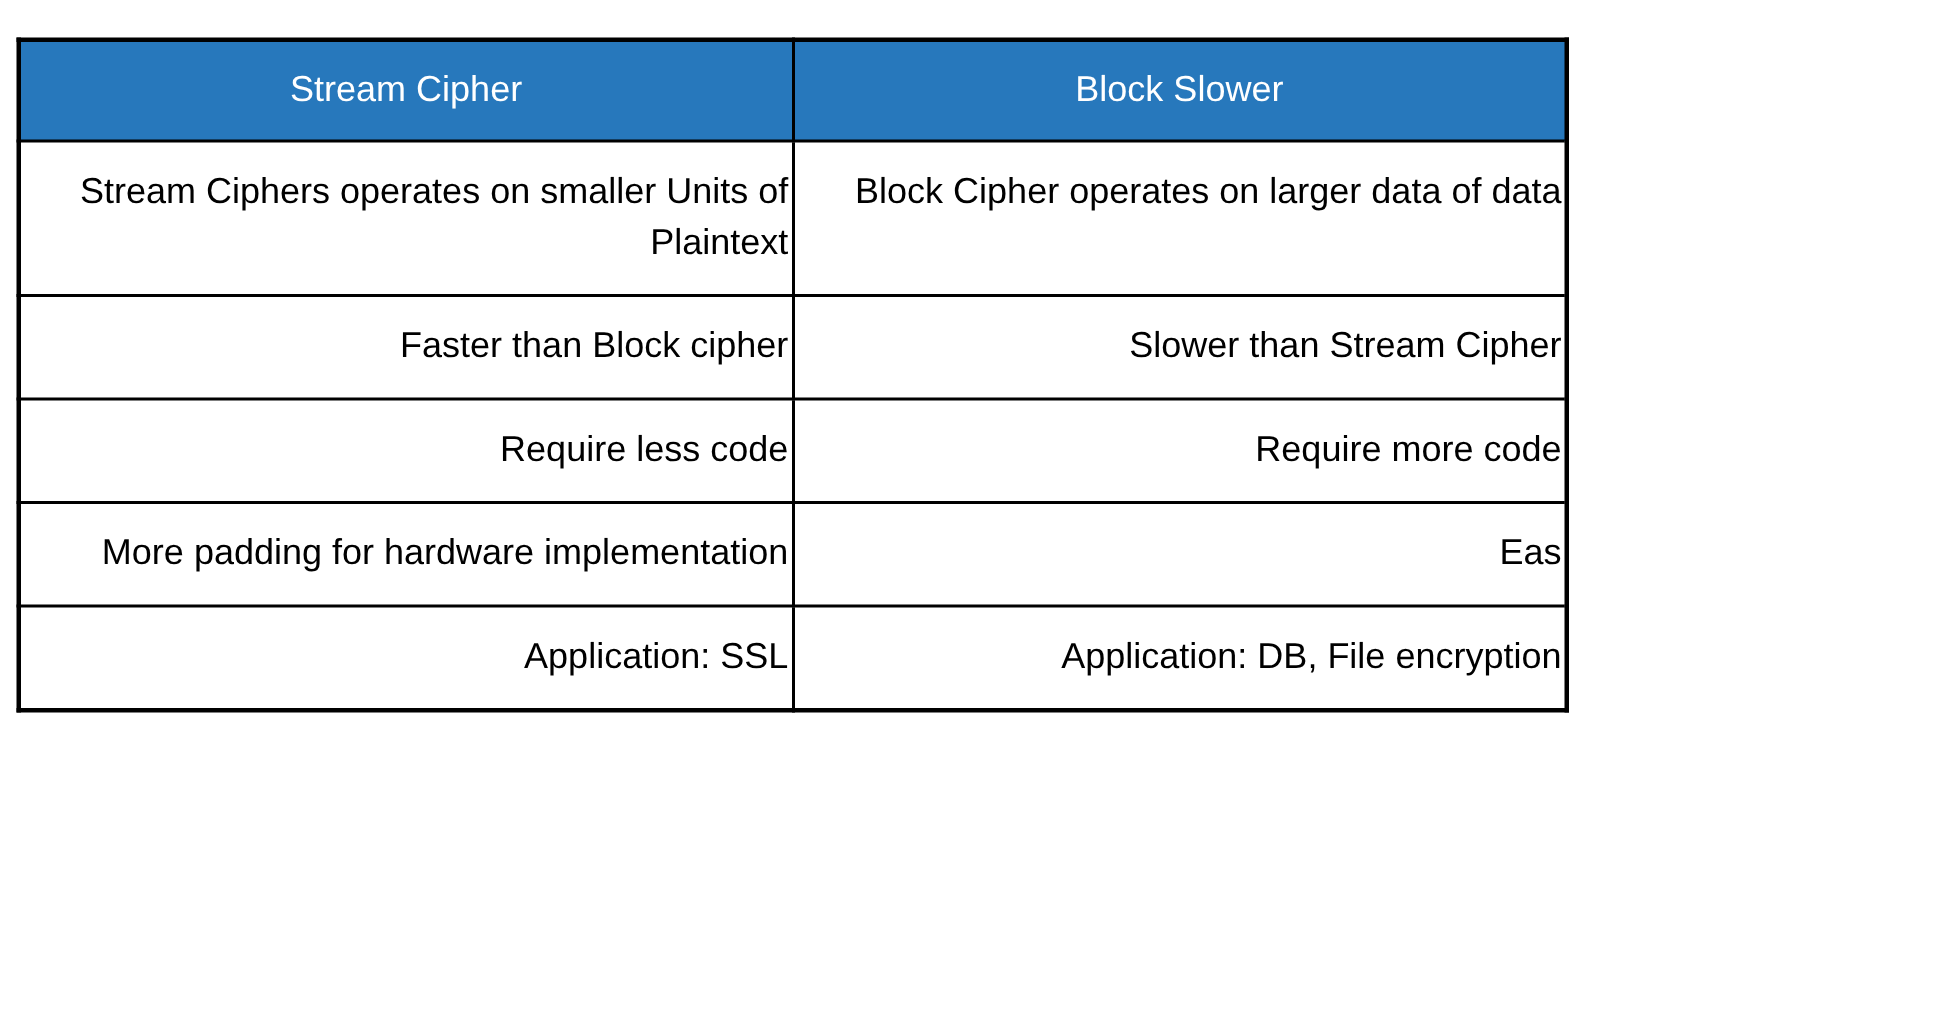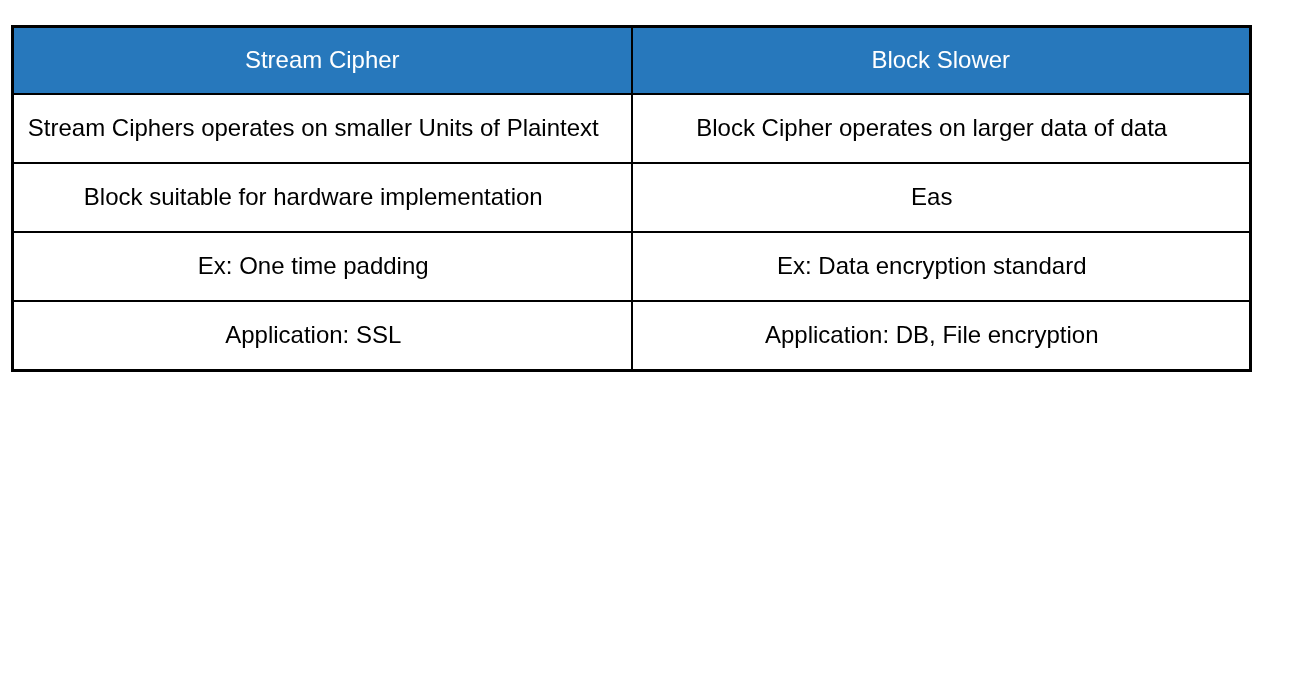--- a/index.html
+++ b/index.html
@@ -21,21 +21,21 @@
     position: relative;
     width: 1292px;
     height: 684px;
     background: var(--page-bg);
     overflow: hidden;
   }
   table.cipher-table {
     position: absolute;
     left: 11px;
     top: 25px;
-    width: 1241px;
+    width: 1035px;
     border-collapse: collapse;
     table-layout: fixed;
     border: 3px solid var(--border-color);
   }
   table.cipher-table th {
     border: 2px solid var(--border-color);
     background: var(--header-bg);
     color: var(--header-text);
     font-size: 24px;
     line-height: 34px;
@@ -44,48 +44,52 @@
     vertical-align: middle;
     padding: 15px 12px 16px 12px;
   }
   table.cipher-table td {
     border: 2px solid var(--border-color);
     background: var(--cell-bg);
     color: var(--body-text);
     font-size: 24px;
     line-height: 34px;
     font-weight: 400;
-    text-align: center;
+    text-align: right;
     vertical-align: top;
-    padding: 16px 30px 17px 12px;
+    padding: 16px 2px 17px 12px;
   }
 </style>
 </head>
 <body>
 
 <div class="page">
   <table class="cipher-table">
     <thead>
       <tr>
         <th>Stream Cipher</th>
         <th>Block Slower</th>
       </tr>
     </thead>
     <tbody>
       <tr>
         <td>Stream Ciphers operates on smaller Units of Plaintext</td>
         <td>Block Cipher operates on larger data of data</td>
       </tr>
       <tr>
-        <td>Block suitable for hardware implementation</td>
-        <td>Eas</td>
+        <td>Faster than Block cipher</td>
+        <td>Slower than Stream Cipher</td>
       </tr>
       <tr>
-        <td>Ex: One time padding</td>
-        <td>Ex: Data encryption standard</td>
+        <td>Require less code</td>
+        <td>Require more code</td>
+      </tr>
+      <tr>
+        <td>More padding for hardware implementation</td>
+        <td>Eas</td>
       </tr>
       <tr>
         <td>Application: SSL</td>
         <td>Application: DB, File encryption</td>
       </tr>
     </tbody>
   </table>
 </div>
 
 </body></html>

